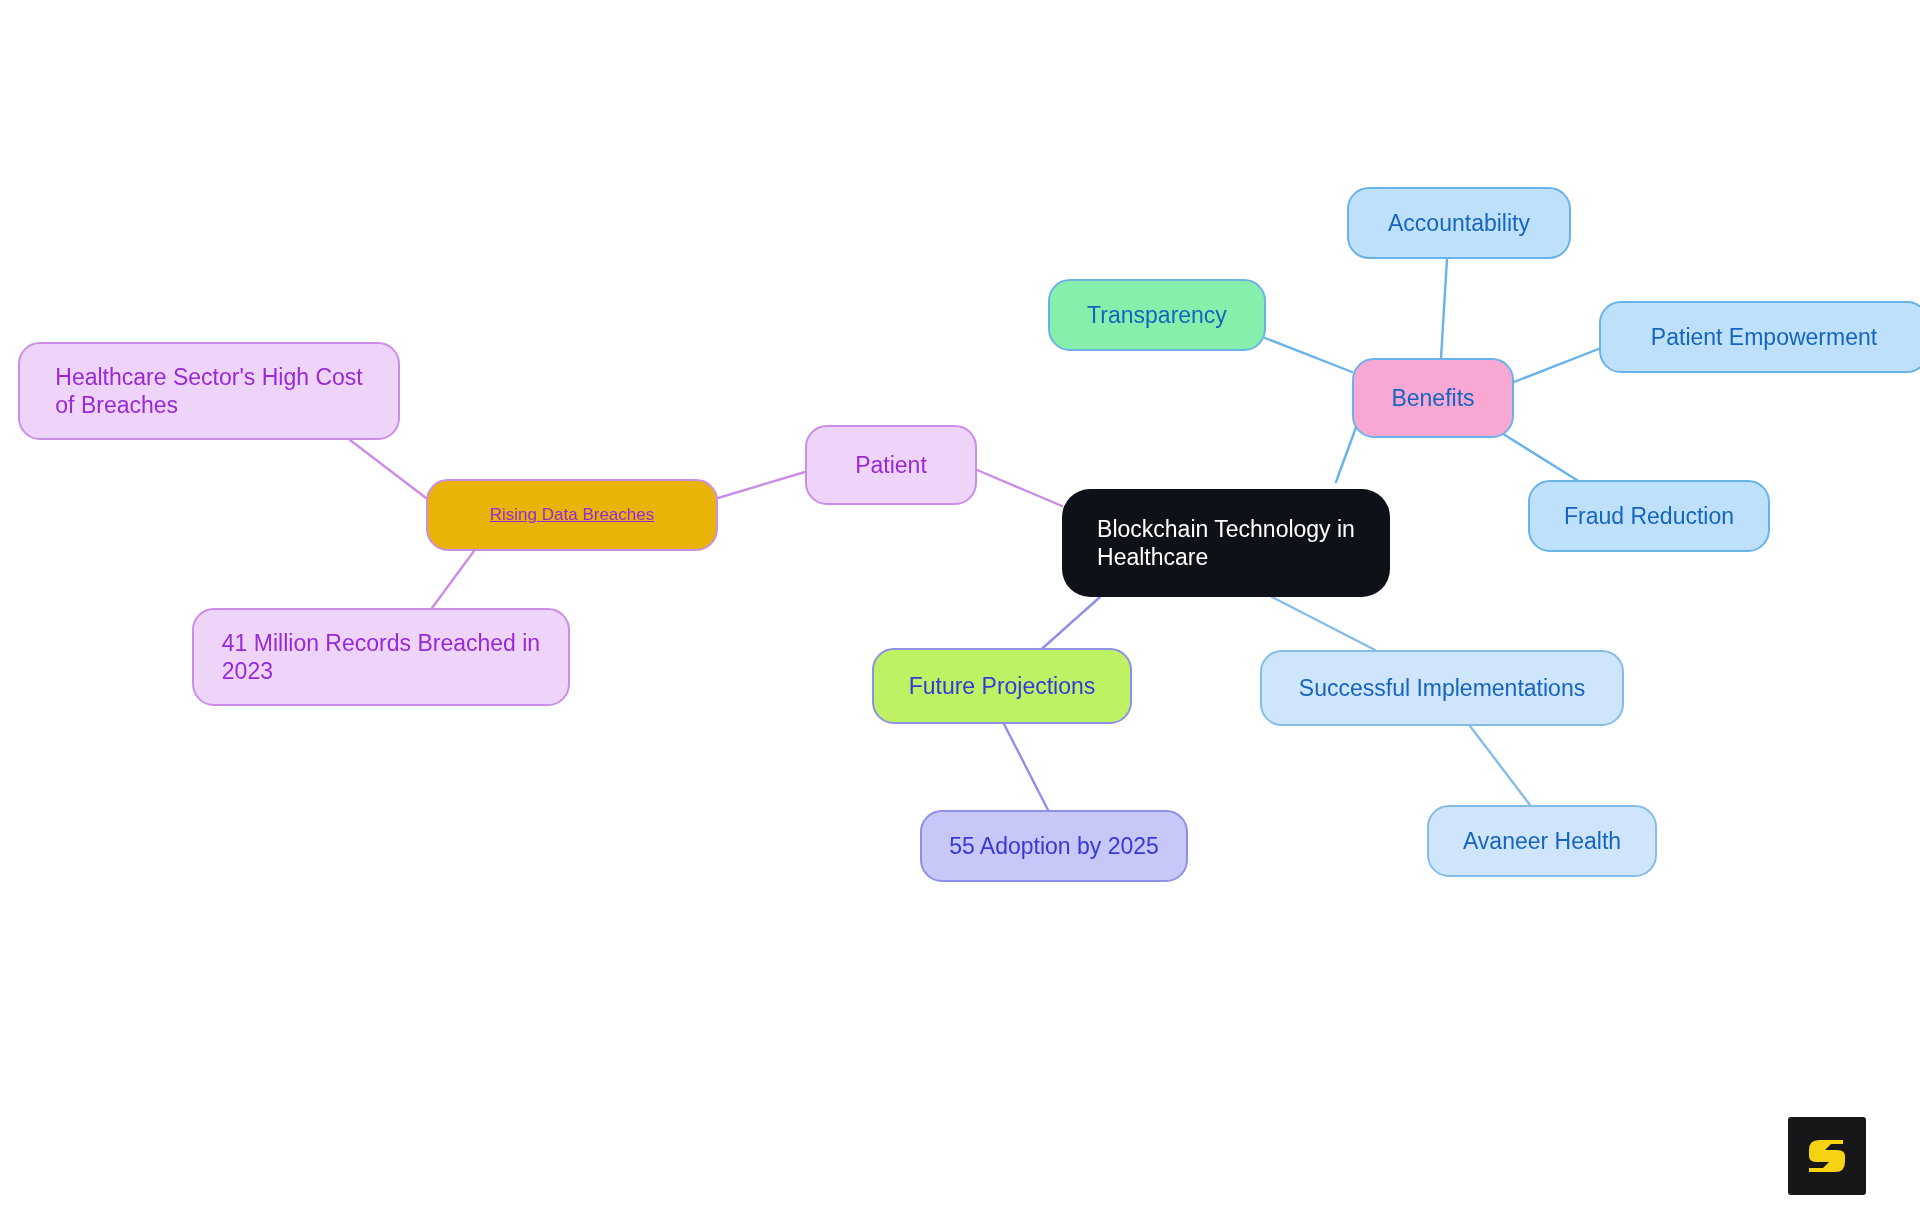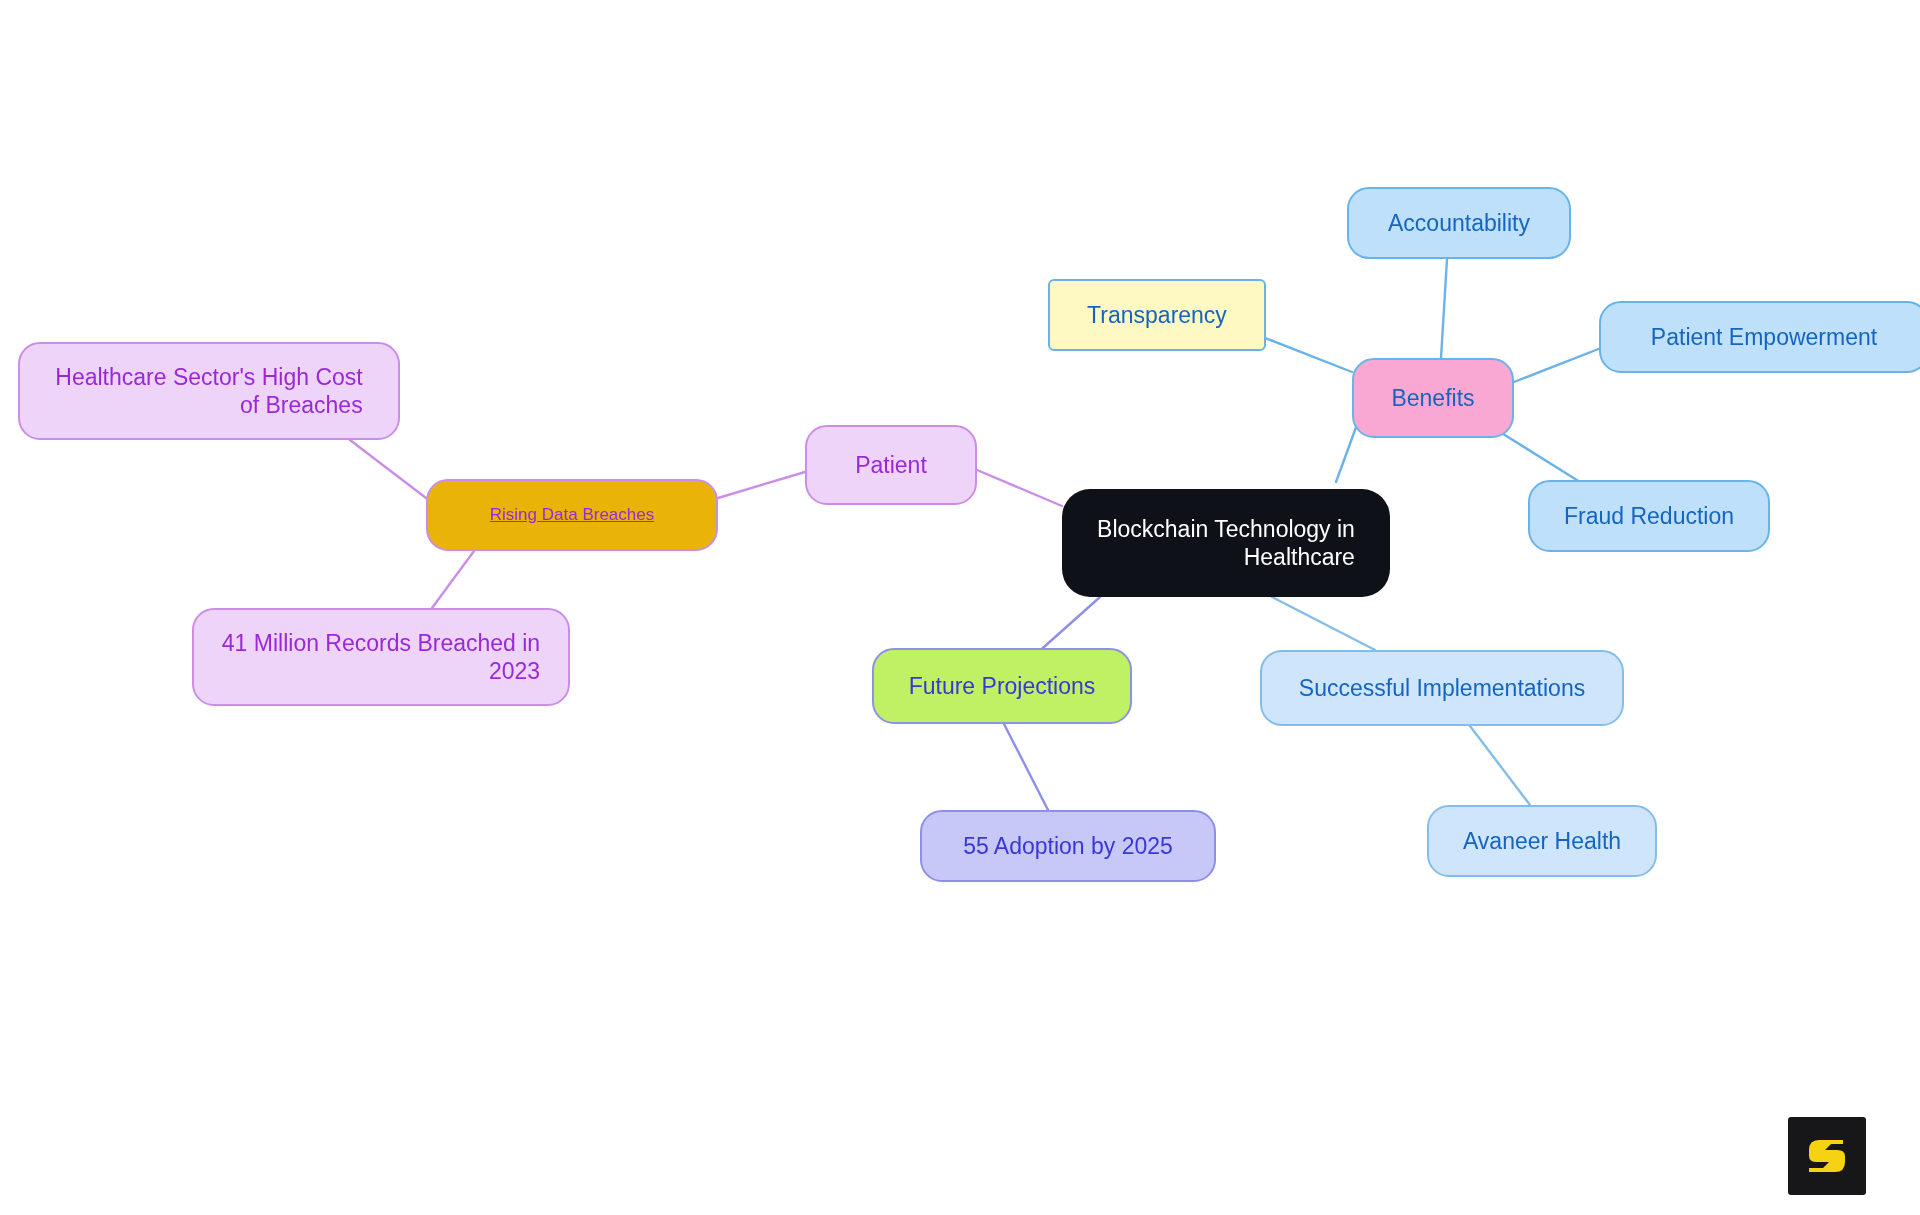--- a/index.html
+++ b/index.html
@@ -21,21 +21,21 @@
     left: 0; top: 0;
     width: 1920px;
     height: 1215px;
     pointer-events: none;
   }
   .node {
     position: absolute;
     display: flex;
     align-items: center;
     justify-content: center;
-    text-align: right;
+    text-align: left;
     border-radius: 22px;
     border-style: solid;
     border-width: 2px;
     line-height: 1.22;
     padding: 7px 14px;
     white-space: pre-line;
   }
   .node.root {
     border-radius: 28px;
     border-width: 0;
@@ -73,28 +73,28 @@
       <line x1="1100" y1="597" x2="1035" y2="655" stroke="#8e90e8" stroke-width="2.4" stroke-linecap="round"></line>
       <line x1="1004" y1="724" x2="1048" y2="810" stroke="#8e90e8" stroke-width="2.4" stroke-linecap="round"></line>
       <line x1="1272" y1="597" x2="1375" y2="650" stroke="#85bde9" stroke-width="2.4" stroke-linecap="round"></line>
       <line x1="1470" y1="726" x2="1530" y2="805" stroke="#85bde9" stroke-width="2.4" stroke-linecap="round"></line>
     </svg>
 
   <div id="nodes">
       <div class="node root" style="left: 1062px; top: 489px; width: 328px; height: 108px; background: rgb(14, 18, 24); border-color: rgb(14, 18, 24); color: rgb(255, 255, 255); font-size: 23px;">Blockchain Technology in
 Healthcare</div>
       <div class="node" style="left: 1352px; top: 358px; width: 162px; height: 80px; background: #f9a8d4; border-color: rgb(106, 179, 232); color: rgb(21, 101, 192); font-size: 23px;">Benefits</div>
-      <div class="node" style="left: 1048px; top: 279px; width: 218px; height: 72px; background: #fef9c3; border-color: rgb(106, 179, 232); color: rgb(21, 101, 192); font-size: 23px; border-radius: 6px;">Transparency</div>
+      <div class="node" style="left: 1048px; top: 279px; width: 218px; height: 72px; background: #86efac; border-color: rgb(106, 179, 232); color: rgb(21, 101, 192); font-size: 23px;">Transparency</div>
       <div class="node" style="left: 1347px; top: 187px; width: 224px; height: 72px; background: rgb(191, 224, 250); border-color: rgb(106, 179, 232); color: rgb(21, 101, 192); font-size: 23px;">Accountability</div>
       <div class="node" style="left: 1599px; top: 301px; width: 330px; height: 72px; background: rgb(191, 224, 250); border-color: rgb(106, 179, 232); color: rgb(21, 101, 192); font-size: 23px;">Patient Empowerment</div>
       <div class="node" style="left: 1528px; top: 480px; width: 242px; height: 72px; background: rgb(191, 224, 250); border-color: rgb(106, 179, 232); color: rgb(21, 101, 192); font-size: 23px;">Fraud Reduction</div>
       <div class="node" style="left: 805px; top: 425px; width: 172px; height: 80px; background: rgb(238, 212, 249); border-color: rgb(203, 142, 230); color: rgb(153, 41, 214); font-size: 23px;">Patient</div>
       <div class="node" style="left: 426px; top: 479px; width: 292px; height: 72px; background: #eab308; border-color: rgb(203, 142, 230); color: rgb(153, 41, 214); font-size: 17px; text-decoration: underline;">Rising Data Breaches</div>
       <div class="node" style="left: 872px; top: 648px; width: 260px; height: 76px; background: #bef264; border-color: rgb(142, 144, 232); color: rgb(56, 56, 214); font-size: 23px;">Future Projections</div>
-      <div class="node" style="left: 920px; top: 810px; width: 296px; height: 72px; background: rgb(199, 200, 247); border-color: rgb(142, 144, 232); color: rgb(56, 56, 214); font-size: 23px;">55 Adoption by 2025</div>
+      <div class="node" style="left: 920px; top: 810px; width: 268px; height: 72px; background: rgb(199, 200, 247); border-color: rgb(142, 144, 232); color: rgb(56, 56, 214); font-size: 23px;">55 Adoption by 2025</div>
       <div class="node" style="left: 1260px; top: 650px; width: 364px; height: 76px; background: rgb(206, 229, 251); border-color: rgb(133, 189, 233); color: rgb(21, 101, 192); font-size: 23px;">Successful Implementations</div>
       <div class="node" style="left: 1427px; top: 805px; width: 230px; height: 72px; background: rgb(206, 229, 251); border-color: rgb(133, 189, 233); color: rgb(21, 101, 192); font-size: 23px;">Avaneer Health</div>
       <div class="node" style="left: 18px; top: 342px; width: 382px; height: 98px; background: rgb(238, 212, 249); border-color: rgb(203, 142, 230); color: rgb(153, 41, 214); font-size: 23px;">Healthcare Sector's High Cost
 of Breaches</div>
       <div class="node" style="left: 192px; top: 608px; width: 378px; height: 98px; background: rgb(238, 212, 249); border-color: rgb(203, 142, 230); color: rgb(153, 41, 214); font-size: 23px;">41 Million Records Breached in
 2023</div>
     </div>
 
   <div id="logo-badge">
     <svg width="48" height="48" viewBox="0 0 48 48">

